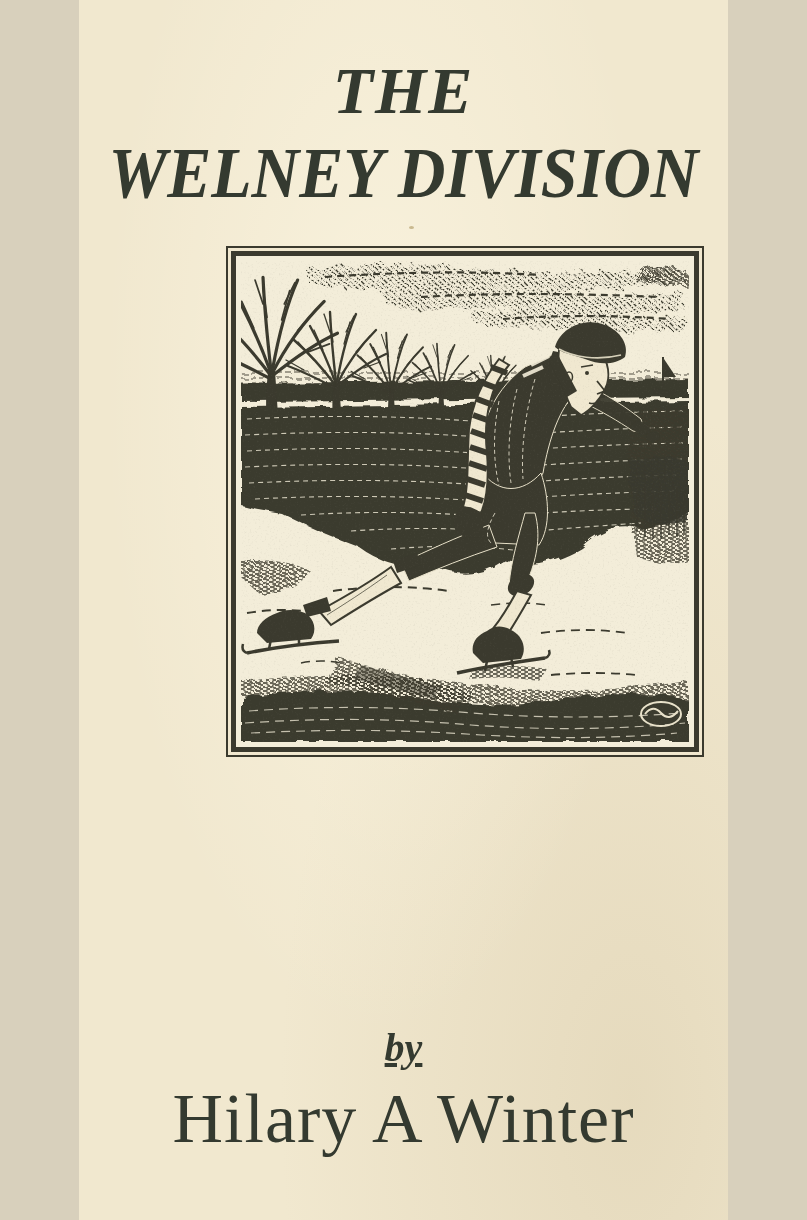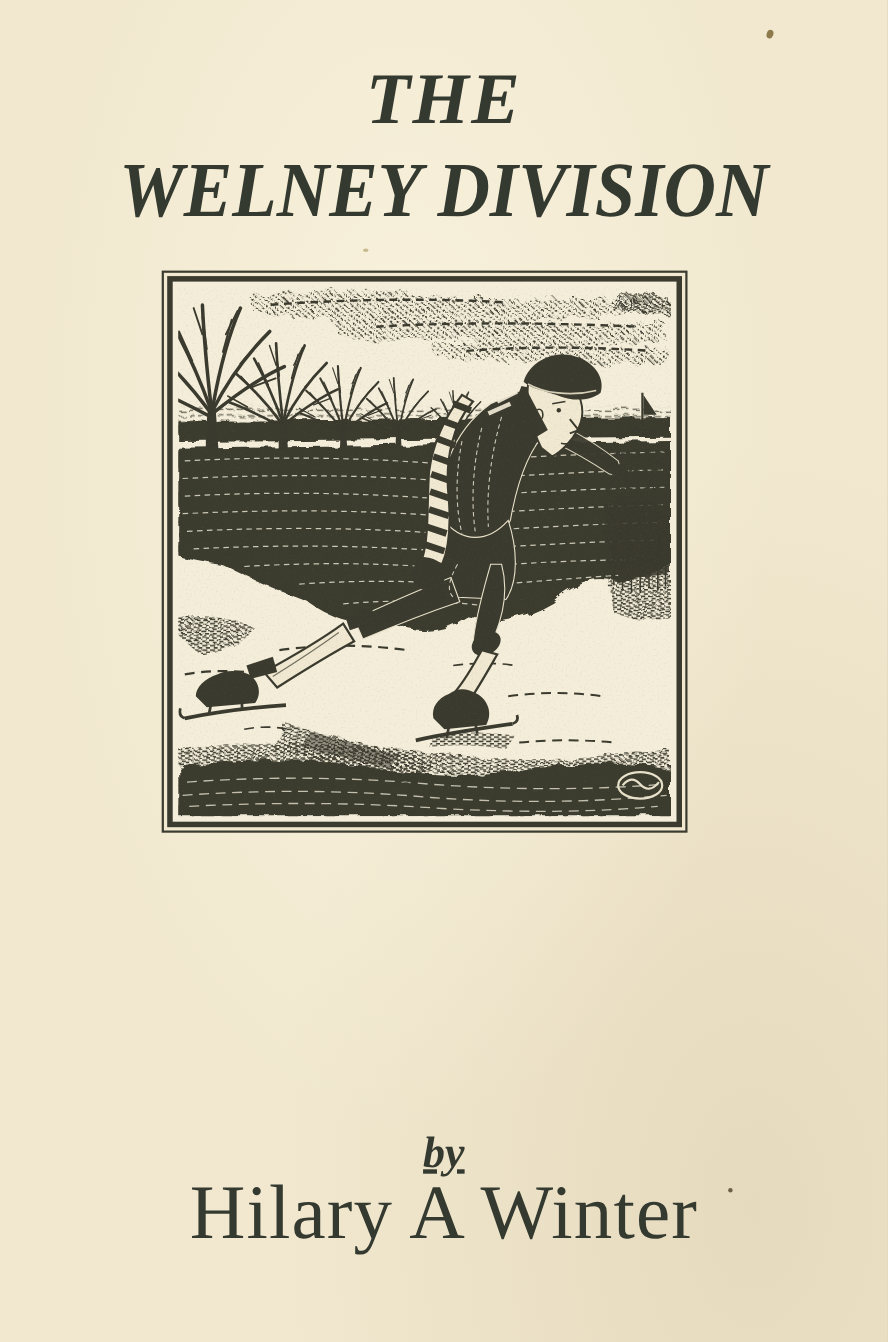--- a/index.html
+++ b/index.html
@@ -1,18 +1,18 @@
 <!DOCTYPE html>
 <html><head>
 <meta charset="utf-8">
 <style>
   html,body{margin:0;padding:0;background:#d8d0bc;}
   .page{
     position:relative;
-    width:807px;height:1220px;
+    width:649px;height:1220px;
     margin:0 auto;
     overflow:hidden;
     background:
       radial-gradient(ellipse at 46% 32%, rgba(255,250,232,.55) 0%, rgba(255,250,232,0) 55%),
       radial-gradient(ellipse at 85% 90%, rgba(208,192,156,.35) 0%, rgba(208,192,156,0) 45%),
       #f1e8cf;
     font-family:"Liberation Serif","DejaVu Serif",serif;
     color:#343a30;
   }
   .title{position:absolute;top:58px;left:0;right:0;margin:0;text-align:center;
@@ -28,21 +28,21 @@
   .frame-inner{
     width:100%;height:100%;box-sizing:border-box;
     border:5px solid #3b3a2e;padding:5px;background:#f3edd9;
   }
   .frame-inner svg{display:block;width:100%;height:100%;}
   .subtitle{position:absolute;top:818px;left:0;right:0;margin:0;text-align:center;
             font-style:italic;font-weight:bold;font-size:50px;line-height:58px;}
   .subtitle span{display:block;}
   .byline{position:absolute;top:1026px;left:0;right:0;margin:0;text-align:center;
           font-style:italic;font-weight:bold;font-size:40px;line-height:44px;text-decoration:underline;}
-  .author{position:absolute;top:1068px;left:0;right:0;margin:0;text-align:center;
+  .author{position:absolute;top:1068px;left:0;right:0;margin:16px;text-align:center;
           font-weight:normal;font-size:70px;line-height:70px;letter-spacing:1px;}
   .speck{position:absolute;border-radius:50%;}
   .speck1{left:697px;top:27px;width:6px;height:8px;background:#8d7b4e;transform:rotate(20deg);}
   .speck2{left:662px;top:1080px;width:4px;height:4px;background:#6b6148;}
   .speck3{left:330px;top:226px;width:5px;height:3px;background:#c9b98f;}
 </style>
 </head>
 <body>
 
 <div class="page">

